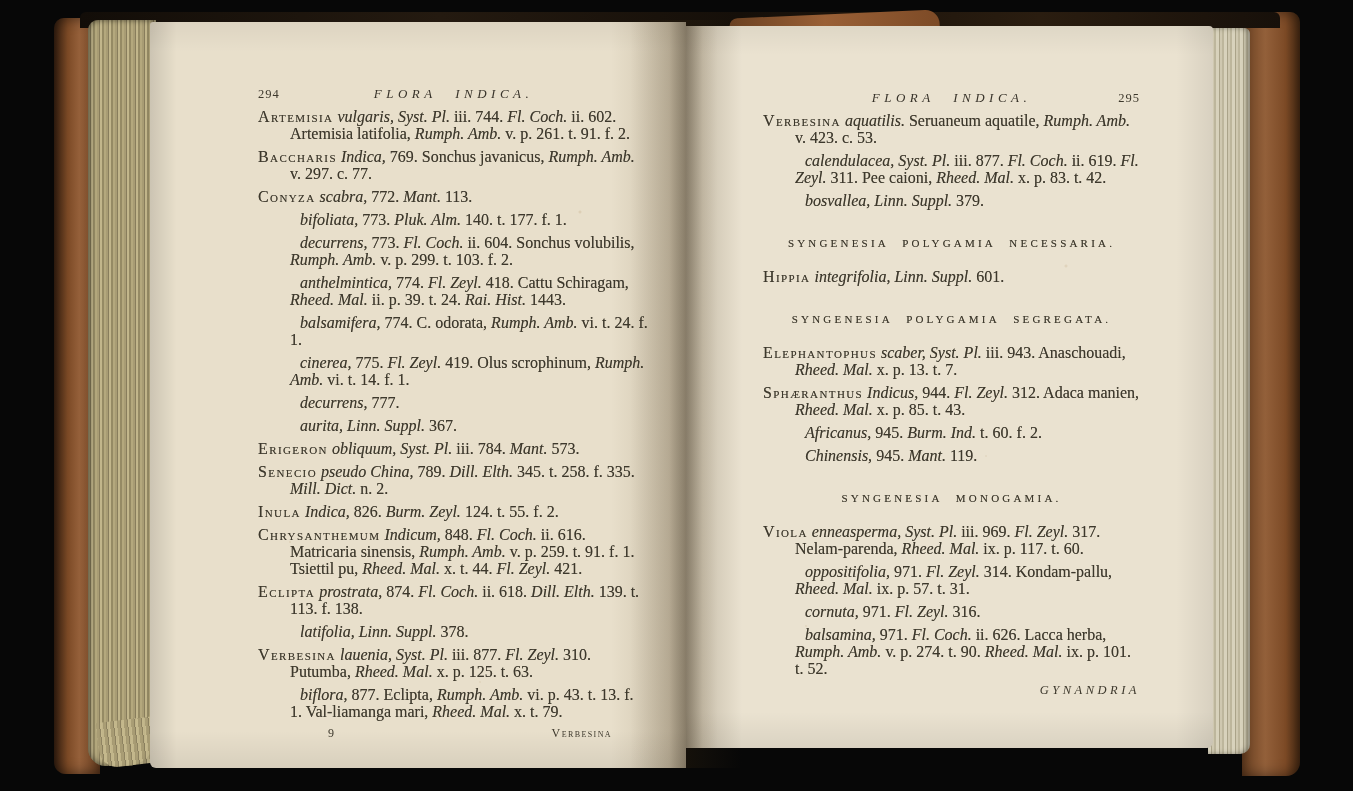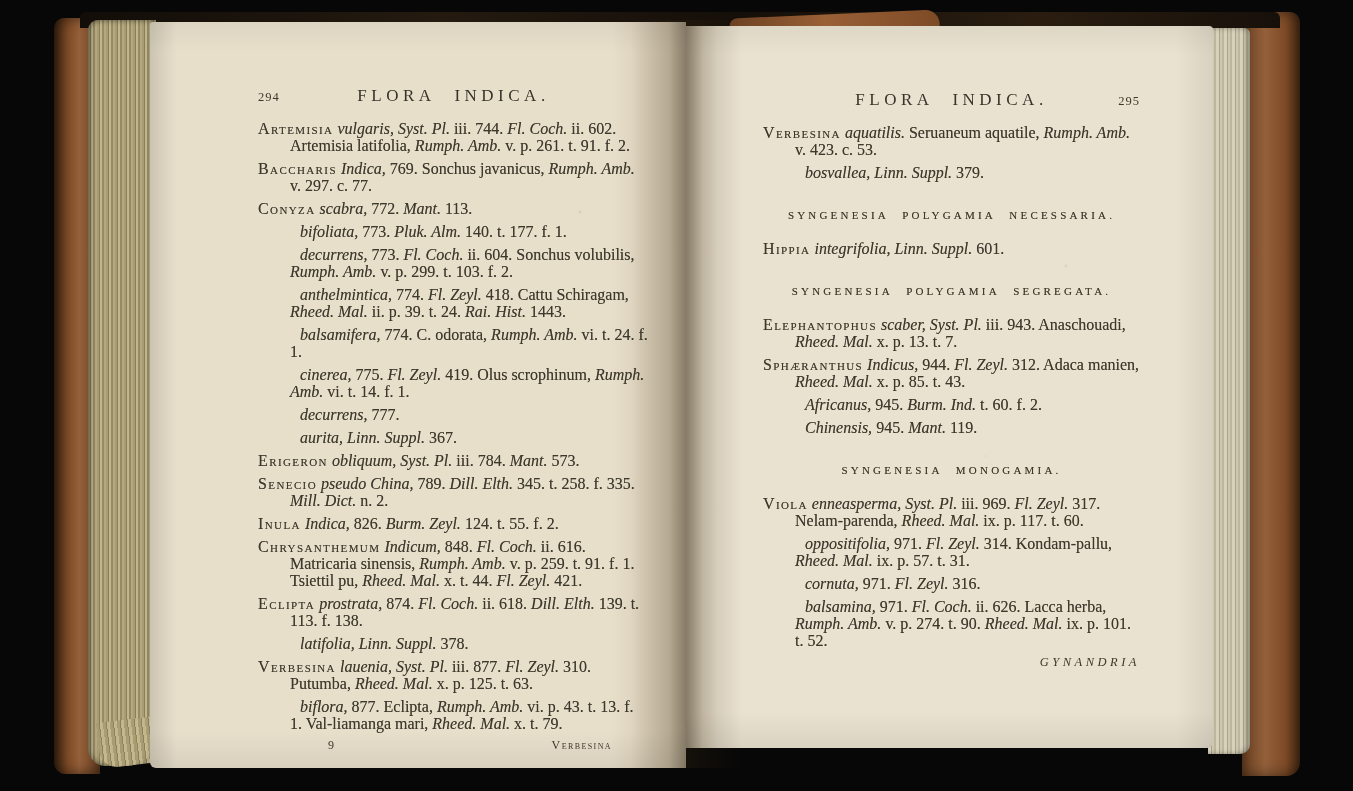--- a/index.html
+++ b/index.html
@@ -45,22 +45,22 @@
         radial-gradient(circle 2px at 120px 600px, rgba(150,105,45,.16), transparent 70%),
         radial-gradient(circle 2px at 300px 430px, rgba(150,105,45,.14), transparent 70%),
         linear-gradient(to right, rgba(96,75,40,.22) 0%, rgba(0,0,0,0) 6%, rgba(0,0,0,0) 93%, rgba(0,0,0,.08) 100%),
         linear-gradient(to bottom, rgba(0,0,0,.05) 0%, rgba(0,0,0,0) 4%, rgba(0,0,0,0) 95%, rgba(0,0,0,.07) 100%),
         #eae2d0;
       padding:64px 73px 0 77px;}
   .gutter{position:absolute;left:576px;top:8px;width:112px;height:748px;pointer-events:none;z-index:5;
       background:linear-gradient(to right, rgba(60,45,22,0) 0%, rgba(60,45,22,.18) 35%, rgba(40,29,13,.42) 50%, rgba(60,45,22,.18) 65%, rgba(60,45,22,0) 100%);}
 
   
-  .page-header{display:grid;grid-template-columns:1fr auto 1fr;align-items:baseline;margin-bottom:14px;gap:20px;}
-  .running-title{font-size:17px;letter-spacing:4.5px;word-spacing:11px;color:#38332a;}
+  .page-header{display:grid;grid-template-columns:1fr auto 1fr;align-items:baseline;margin-bottom:6px;gap:20px;}
+  .running-title{font-style:italic;font-size:13px;letter-spacing:4.5px;word-spacing:11px;color:#38332a;}
   .pageno{font-size:12.5px;letter-spacing:1px;}
   .pageno.num-right{text-align:right;}
   .blocks p{margin:0 0 6px 0;font-size:16px;line-height:17px;
       text-shadow:0 0 .5px rgba(61,56,44,.55);}
   .blocks p.entry{padding-left:32px;text-indent:-32px;}
   .blocks p.sub{padding-left:32px;text-indent:10px;}
   .blocks p.section{text-align:center;font-style:italic;font-size:11px;letter-spacing:3.2px;word-spacing:8px;
       margin:26px 0 16px 0;padding:0;text-indent:0;}
   .seg-sc{font-variant:small-caps;letter-spacing:1.4px;}
   .seg-i{font-style:italic;}
@@ -117,20 +117,21 @@
     </div>
 
     <div class="page page-right">
       <div class="page-header">
         <span></span>
         <span class="running-title">FLORA INDICA.</span>
         <span class="pageno num-right">295</span>
       </div>
       <div class="blocks">
           <p class="block entry"><span class="seg-sc">Verbesina</span><span class="seg-i"> aquatilis.</span><span class="seg-r"> Seruaneum aquatile, </span><span class="seg-i">Rumph. Amb.</span><span class="seg-r"> v. 423. c. 53.</span></p>
+          <p class="block sub"><span class="seg-i">calendulacea, Syst. Pl.</span><span class="seg-r"> iii. 877. </span><span class="seg-i">Fl. Coch.</span><span class="seg-r"> ii. 619. </span><span class="seg-i">Fl. Zeyl.</span><span class="seg-r"> 311. Pee caioni, </span><span class="seg-i">Rheed. Mal.</span><span class="seg-r"> x. p. 83. t. 42.</span></p>
           <p class="block sub"><span class="seg-i">bosvallea, Linn. Suppl.</span><span class="seg-r"> 379.</span></p>
           <p class="block section"><span class="seg-r">SYNGENESIA POLYGAMIA NECESSARIA.</span></p>
           <p class="block entry"><span class="seg-sc">Hippia</span><span class="seg-i"> integrifolia, Linn. Suppl.</span><span class="seg-r"> 601.</span></p>
           <p class="block section"><span class="seg-r">SYNGENESIA POLYGAMIA SEGREGATA.</span></p>
           <p class="block entry"><span class="seg-sc">Elephantophus</span><span class="seg-i"> scaber, Syst. Pl.</span><span class="seg-r"> iii. 943. Anaschouadi, </span><span class="seg-i">Rheed. Mal.</span><span class="seg-r"> x. p. 13. t. 7.</span></p>
           <p class="block entry"><span class="seg-sc">Sphæranthus</span><span class="seg-i"> Indicus,</span><span class="seg-r"> 944. </span><span class="seg-i">Fl. Zeyl.</span><span class="seg-r"> 312. Adaca manien, </span><span class="seg-i">Rheed. Mal.</span><span class="seg-r"> x. p. 85. t. 43.</span></p>
           <p class="block sub"><span class="seg-i">Africanus,</span><span class="seg-r"> 945. </span><span class="seg-i">Burm. Ind.</span><span class="seg-r"> t. 60. f. 2.</span></p>
           <p class="block sub"><span class="seg-i">Chinensis,</span><span class="seg-r"> 945. </span><span class="seg-i">Mant.</span><span class="seg-r"> 119.</span></p>
           <p class="block section"><span class="seg-r">SYNGENESIA MONOGAMIA.</span></p>
           <p class="block entry"><span class="seg-sc">Viola</span><span class="seg-i"> enneasperma, Syst. Pl.</span><span class="seg-r"> iii. 969. </span><span class="seg-i">Fl. Zeyl.</span><span class="seg-r"> 317. Nelam-parenda, </span><span class="seg-i">Rheed. Mal.</span><span class="seg-r"> ix. p. 117. t. 60.</span></p>

